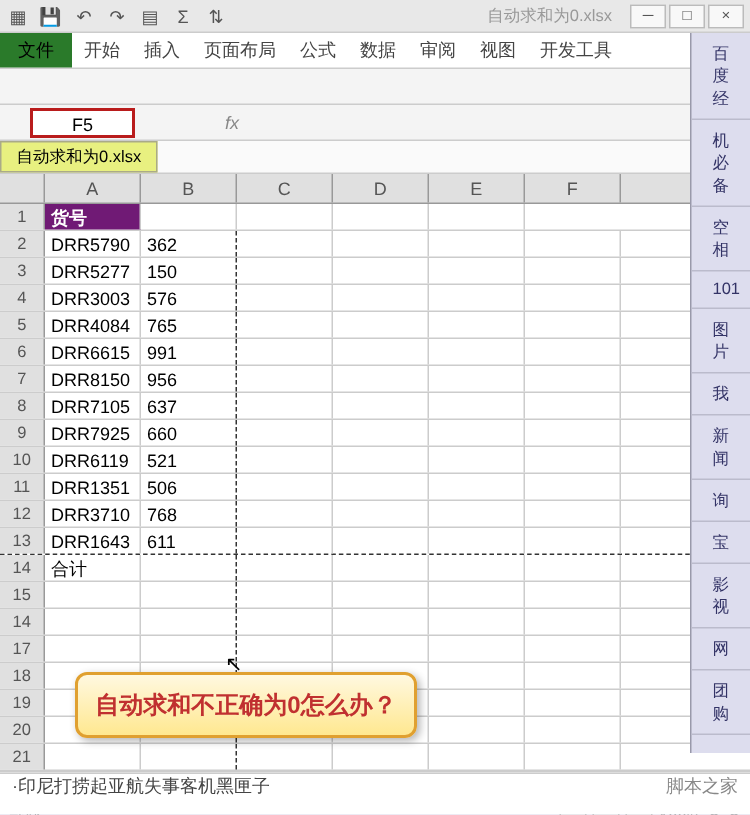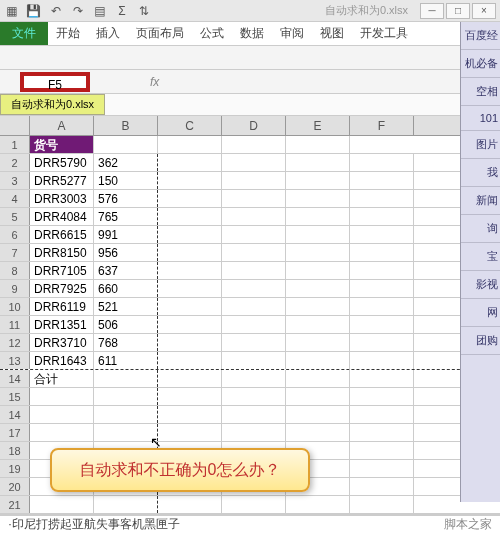--- a/index.html
+++ b/index.html
@@ -3,48 +3,48 @@
 <meta charset="utf-8">
 <style>
 *{box-sizing:border-box;margin:0;padding:0;font-family:"Microsoft YaHei",SimSun,sans-serif}
 body{width:500px;height:543px;background:#f0f0f0;font-size:12px;position:relative;overflow:hidden}
 .qat{height:22px;background:#e8e8e8;display:flex;align-items:center;padding:0 4px;gap:6px;border-bottom:1px solid #ccc}
 .qat .ico{width:16px;height:16px;display:flex;align-items:center;justify-content:center;color:#555}
 .qat .title{margin-left:auto;color:#999;font-size:11px}
 .winbtns{display:flex;gap:2px;margin-left:6px}
 .winbtns span{width:24px;height:16px;display:flex;align-items:center;justify-content:center;border:1px solid #bbb;background:#f8f8f8;font-size:10px;color:#555}
 .ribbon{height:24px;background:#fff;display:flex;align-items:stretch;border-bottom:1px solid #ccc}
-.filetab{background:#2a7a2a;color:#5eead4;padding:0 12px;display:flex;align-items:center;font-size:12px}
+.filetab{background:#2a7a2a;color:#000000;padding:0 12px;display:flex;align-items:center;font-size:12px}
 .rtab{padding:0 8px;display:flex;align-items:center;color:#444;cursor:pointer}
 .toolbar{height:24px;background:#f4f4f4;border-bottom:1px solid #ccc;display:flex;align-items:center;padding:0 6px;gap:4px}
 .namebox{height:24px;background:#f4f4f4;border-bottom:1px solid #ccc;display:flex;align-items:center}
-.nbcell{width:70px;height:20px;border:4px solid #b91c1c;background:#fff;margin-left:20px;text-align:center;line-height:18px}
+.nbcell{width:70px;height:20px;border:2px solid #b91c1c;background:#fff;margin-left:20px;text-align:center;line-height:18px}
 .fxlbl{margin-left:60px;font-style:italic;color:#888}
 .doctab{height:22px;background:#fafafa;display:flex;border-bottom:1px solid #ccc}
 .doctab .tab{background:#e8f080;border:1px solid #aa8;padding:2px 10px;font-size:11px;display:flex;align-items:center}
 .grid{position:relative;background:#fff}
 .colhdr{display:flex;height:20px;background:#e0e0e0;border-bottom:1px solid #999}
 .corner{width:30px;border-right:1px solid #999}
 .ch{width:64px;border-right:1px solid #999;text-align:center;line-height:20px;color:#555}
 .rows{overflow:hidden}
 .row{display:flex;height:18px;border-bottom:1px solid #ccc}
 .rh{width:30px;background:#e0e0e0;border-right:1px solid #999;text-align:center;line-height:18px;color:#555;font-size:11px}
 .cell{width:64px;border-right:1px solid #ccc;padding:0 4px;line-height:18px;font-size:12px;overflow:hidden;white-space:nowrap}
 .hdr{background:#701a75;color:#fff;font-weight:bold}
 .dashR{border-right:1px dashed #333}
 .dashB{border-bottom:1px dashed #333}
-.callout{position:absolute;left:50px;top:332px;width:260px;height:44px;background:linear-gradient(#fff8e0,#ffe890);border:2px solid #e0a030;border-radius:8px;display:flex;align-items:center;justify-content:center;font-size:16px;font-weight:normal;color:#c03030;box-shadow:2px 2px 6px rgba(0,0,0,0.3)}
+.callout{position:absolute;left:50px;top:332px;width:228px;height:44px;background:linear-gradient(#fff8e0,#ffe890);border:2px solid #e0a030;border-radius:8px;display:flex;align-items:center;justify-content:center;font-size:16px;font-weight:bold;color:#c03030;box-shadow:2px 2px 6px rgba(0,0,0,0.3)}
 .cursor{position:absolute;left:150px;top:318px;font-size:14px;color:#000}
 .sheettabs{height:20px;background:#eee;border-top:1px solid #ccc;display:flex;align-items:center;padding-left:4px;gap:2px}
 .navbtn{width:14px;height:14px;border:1px solid #aaa;display:flex;align-items:center;justify-content:center;font-size:8px}
 .sheet{background:#fff;border:1px solid #aaa;border-bottom:none;padding:1px 14px;font-size:11px}
 .status{height:22px;background:#d8d0e8;border-top:1px solid #999;display:flex;align-items:center;padding:0 6px;gap:4px;font-size:11px;color:#555}
 .zoom{margin-left:auto;display:flex;align-items:center;gap:4px}
 .rightpane{position:absolute;right:0;top:22px;width:40px;height:480px;background:#dde;border-left:1px solid #99a;font-size:11px;color:#336}
-.rightpane div{padding:6px 2px;border-bottom:1px solid #bbc;text-align:right}
+.rightpane div{padding:6px 14px;border-bottom:1px solid #bbc;text-align:left}
 .footer{position:absolute;bottom:0;left:0;right:0;height:28px;background:#fff;border-top:1px solid #ccc;display:flex;padding:0 8px;font-size:12px;color:#444}
 .footer .brand{margin-left:auto;color:#888}
 .vbtn{width:18px;height:14px;border:1px solid #888;background:#ddd}
 </style>
 </head>
 <body>
 
 <div class="qat">
   <span class="ico">▦</span>
   <span class="ico">💾</span>

